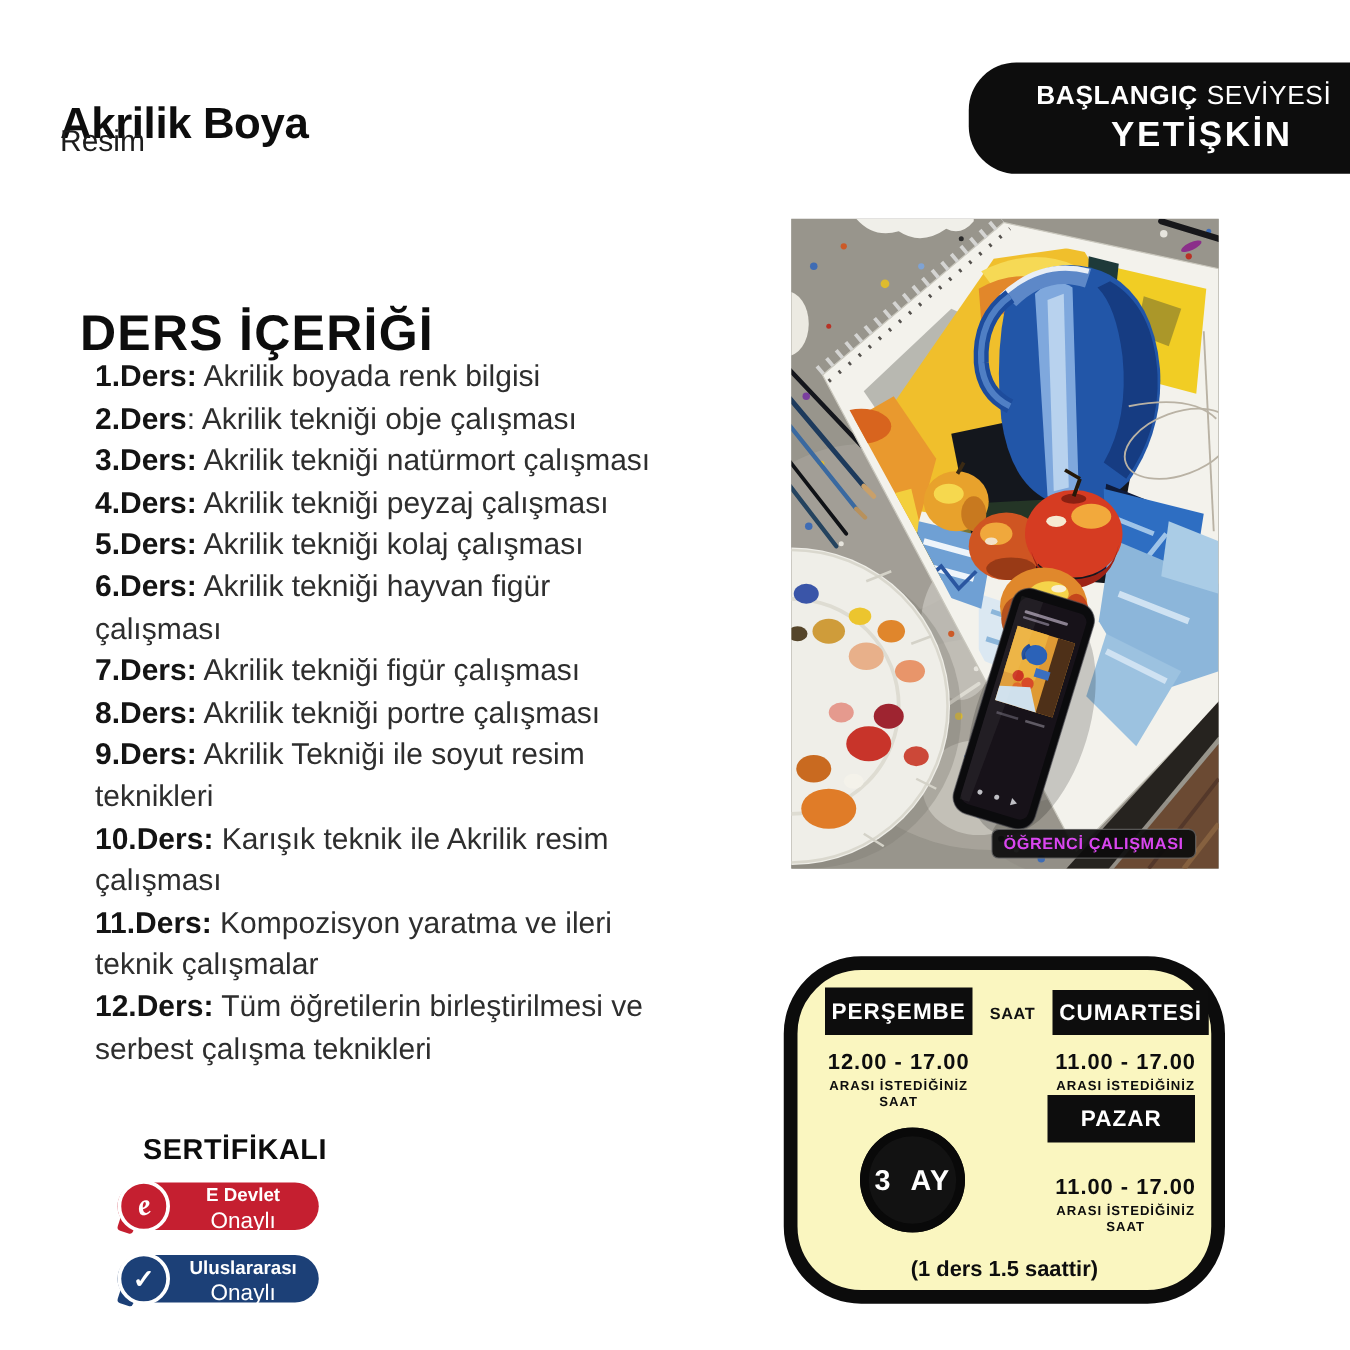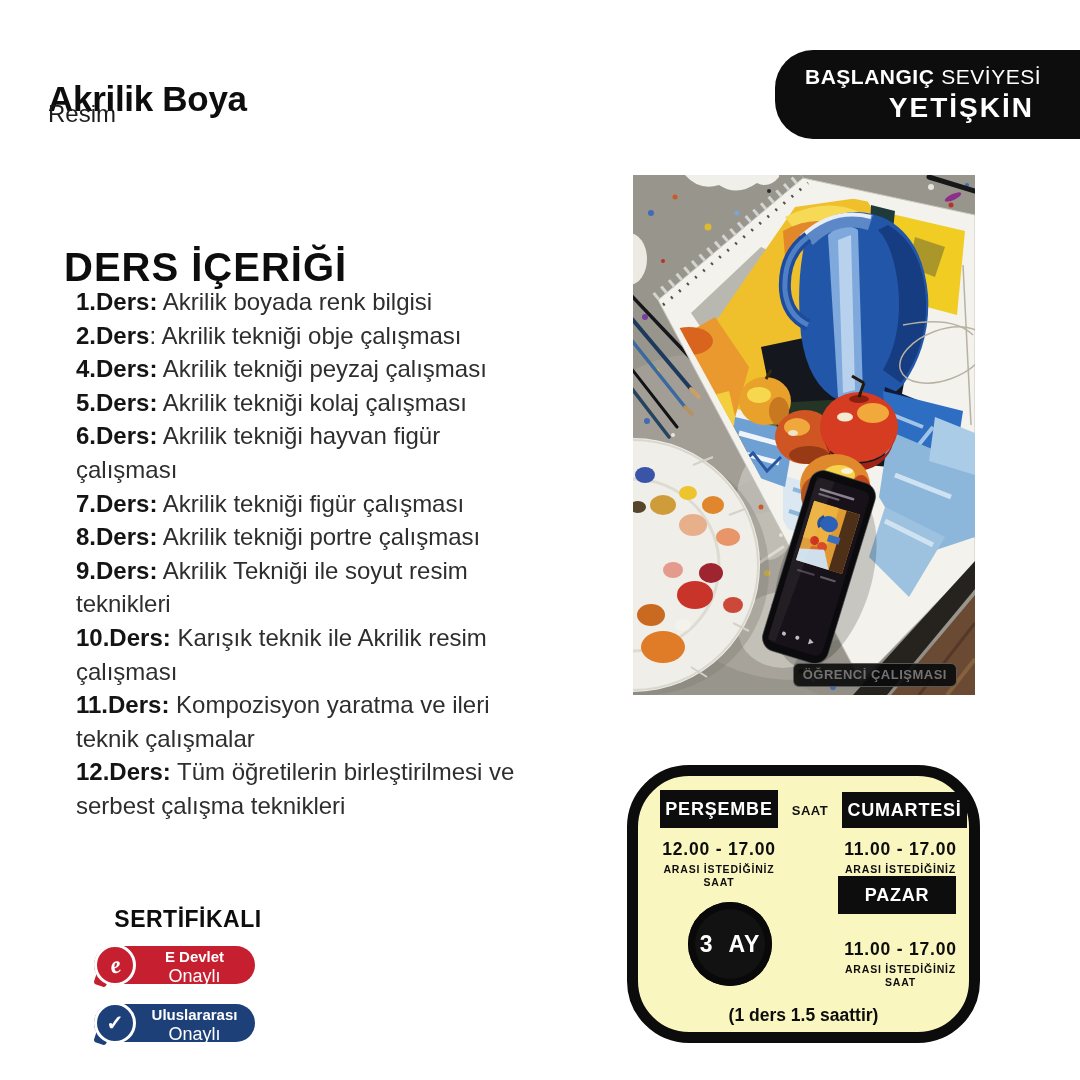--- a/index.html
+++ b/index.html
@@ -6,21 +6,21 @@
   .page{position:relative;width:1080px;height:1080px;background:#ffffff;overflow:hidden;
         font-family:"Liberation Sans",sans-serif;color:#111;}
 
   
   .title{position:absolute;left:48px;top:56px;font-size:35px;font-weight:800;letter-spacing:-0.3px;color:#0d0d0d;}
   .subtitle{position:absolute;left:48px;top:100px;font-size:24px;font-weight:400;color:#1c1c1c;}
 
   .level-badge{position:absolute;right:0;top:50px;width:305px;height:89px;background:#0d0d0d;
                border-radius:38px 0 0 38px;box-sizing:border-box;color:#fff;text-align:right;
                padding:15px 46px 0 30px;}
-  .level-badge .line1{font-size:21px;letter-spacing:0.5px;white-space:nowrap;}
+  .level-badge .line1{font-size:21px;letter-spacing:0.5px;white-space:nowrap;margin-left:24px;}
   .level-badge .line1 .strong{font-weight:800;margin-right:7px;}
   .level-badge .line1 .light{font-weight:400;}
   .level-badge .line2{font-size:28px;font-weight:800;letter-spacing:2px;margin-top:3px;}
 
   
   .content-heading{position:absolute;left:64px;top:212px;font-size:40px;font-weight:800;letter-spacing:1px;color:#0d0d0d;}
   .lessons{position:absolute;left:64px;top:273px;width:520px;list-style:none;margin:12px;padding:0;
            font-size:24px;line-height:33.6px;color:#2e2e2e;}
   .lesson{white-space:pre-wrap;}
   .lesson .lbl{font-weight:700;color:#141414;}
@@ -44,21 +44,21 @@
                         transform:rotate(-14deg);line-height:1;}
   .cert-pill.blue .glyph{font-size:21px;}
   .pill-text{position:absolute;left:44px;right:4px;top:3px;text-align:center;line-height:1;}
   .pill-text .t1{font-size:15px;font-weight:700;margin-bottom:3px;}
   .pill-text .t2{font-size:18px;font-weight:400;}
 
   
   .photo{position:absolute;left:633px;top:175px;width:342px;height:520px;overflow:hidden;background:#98958c;}
   .photo svg{display:block;}
   .photo-badge{position:absolute;right:18px;bottom:8px;background:rgba(12,12,12,0.92);
-               border:1px solid rgba(255,255,255,0.3);color:#737373;font-size:13px;font-weight:700;
+               border:1px solid rgba(255,255,255,0.3);color:#d946ef;font-size:13px;font-weight:700;
                letter-spacing:0.5px;padding:3px 9px 4px;border-radius:6px;white-space:nowrap;}
 
   
   .schedule-heading{position:absolute;left:627px;top:726px;width:353px;text-align:center;
                     font-size:25px;font-weight:800;letter-spacing:1px;color:#0d0d0d;}
   .schedule-box{position:absolute;left:627px;top:765px;width:353px;height:278px;box-sizing:border-box;
                 background:#faf6c0;border:11px solid #0c0c0c;border-radius:62px;padding-left:16px;}
   .chip{position:absolute;background:#0d0d0d;color:#fff;display:flex;align-items:center;justify-content:center;
         font-weight:800;font-size:18px;letter-spacing:0.8px;}
   .chip.persembe{left:22px;top:14px;width:118px;height:38px;}
@@ -90,20 +90,21 @@
 
   <div class="level-badge">
     <div class="line1"><span class="strong">BAŞLANGIÇ</span><span class="light">SEVİYESİ</span></div>
     <div class="line2">YETİŞKİN</div>
   </div>
 
   <h2 class="content-heading">DERS İÇERİĞİ</h2>
   <ul class="lessons">
     <li class="lesson"><span class="lbl">1.Ders:</span><span> Akrilik boyada renk bilgisi</span></li>
     <li class="lesson"><span class="lbl">2.Ders</span><span>: Akrilik tekniği obje çalışması</span></li>
+    <li class="lesson"><span class="lbl">3.Ders:</span><span> Akrilik tekniği natürmort çalışması</span></li>
     <li class="lesson"><span class="lbl">4.Ders:</span><span> Akrilik tekniği peyzaj çalışması</span></li>
     <li class="lesson"><span class="lbl">5.Ders:</span><span> Akrilik tekniği kolaj çalışması</span></li>
     <li class="lesson"><span class="lbl">6.Ders:</span><span> Akrilik tekniği hayvan figür
 çalışması</span></li>
     <li class="lesson"><span class="lbl">7.Ders:</span><span> Akrilik tekniği figür çalışması</span></li>
     <li class="lesson"><span class="lbl">8.Ders:</span><span> Akrilik tekniği portre çalışması</span></li>
     <li class="lesson"><span class="lbl">9.Ders:</span><span> Akrilik Tekniği ile soyut resim
 teknikleri</span></li>
     <li class="lesson"><span class="lbl">10.Ders:</span><span> Karışık teknik ile Akrilik resim
 çalışması</span></li>

